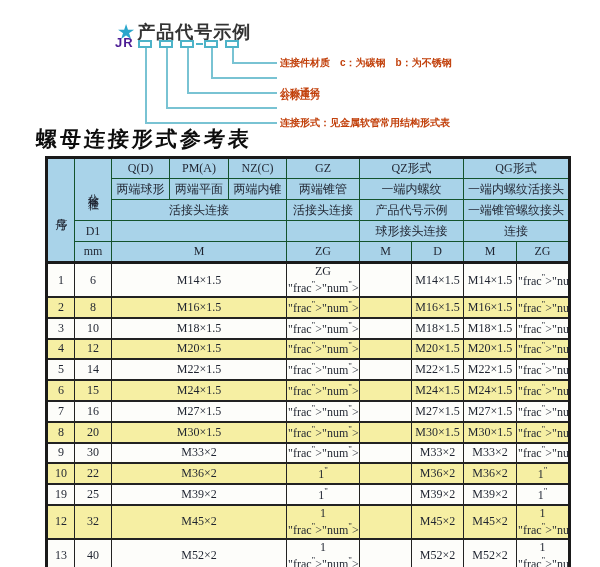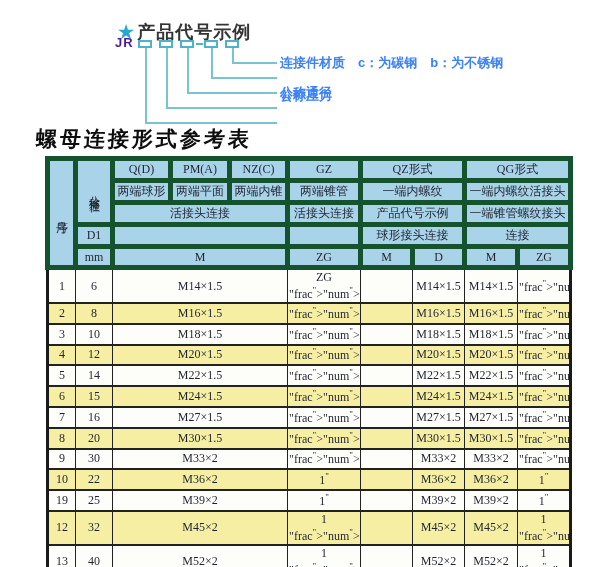--- a/index.html
+++ b/index.html
@@ -15,21 +15,21 @@
   
   .diagram { position:absolute; left:0; top:0; width:600px; height:150px; }
   .diag-heading { position:absolute; left:118px; top:20px; font-size:18px; font-weight:bold; color:#333; letter-spacing:1px; }
   .diag-heading .star { color:#2aa7cc; margin-right:2px; }
   .code-prefix { position:absolute; left:115px; top:35px; font-size:13px; font-weight:bold; color:#4c1d95; letter-spacing:1px; }
   .code-box { position:absolute; top:40px; width:14px; height:8px; border:2px solid #4db3c8; background:#fff; }
   .code-dash { position:absolute; top:43px; width:7px; height:2px; background:#4db3c8; }
   .leader-v { position:absolute; width:2px; background:#79c3d3; }
   .leader-h { position:absolute; height:2px; background:#79c3d3; }
   .diag-label { position:absolute; left:280px; width:315px; height:15px; line-height:15px;
-                font-size:13px; font-weight:bold; color:#3b82f6; white-space:nowrap; }
+                font-size:10px; font-weight:bold; color:#c2410c; white-space:nowrap; }
 
   
   .table-title {
     position:absolute; left:36px; top:125px;
     font-family:"Liberation Serif", serif;
     font-size:21px; font-weight:bold; color:#0d0d0d;
     letter-spacing:3px; transform:skewX(-4deg);
     white-space:nowrap;
   }
 
@@ -37,21 +37,21 @@
   table.ref {
     position:absolute; left:45px; top:156px;
     width:523px; border-collapse:collapse; table-layout:fixed;
     border:3px solid #1a1a1a;
     font-family:"Liberation Serif", serif;
     font-size:12px; color:#1f2430;
     text-align:center;
   }
   table.ref th {
     background:#a9d3e9; font-weight:normal;
-    border:5px solid #14532d; height:21px;
+    border:1px solid #14532d; height:21px;
     font-size:12px; padding:0 1px; overflow:hidden;margin-top:21px;
   }
   table.ref td {
     border-left:1px solid #222; border-right:1px solid #222;
     border-top:2px solid #222;
     height:20.8px; padding:0 1px; overflow:hidden;
   }
   table.ref tbody tr:first-child td { border-top:3px solid #1a1a1a; }
   tr.white td { background:#fdfdfa; }
   tr.yellow td { background:#f6efa3; }
@@ -83,20 +83,21 @@
   <div class="leader-v" style="left:187px; top:48px; height:45px"></div>
   <div class="leader-h" style="left:187px; top:92px; width:90px"></div>
   <div class="leader-v" style="left:166px; top:48px; height:60px"></div>
   <div class="leader-h" style="left:166px; top:107px; width:111px"></div>
   <div class="leader-v" style="left:145px; top:48px; height:75px"></div>
   <div class="leader-h" style="left:145px; top:122px; width:132px"></div>
 
   <div class="diag-label" style="top:55px">连接件材质　c：为碳钢　b：为不锈钢</div>
   <div class="diag-label" style="top:85px">公称通径</div>
   <div class="diag-label" style="top:88px">公称压力</div>
+  <div class="diag-label" style="top:115px">连接形式：见金属软管常用结构形式表</div>
 </div>
 
 <div class="table-title">螺母连接形式参考表</div>
 
 <table class="ref">
   <colgroup>
     <col style="width:28px">
       <col style="width:37px">
       <col style="width:58px">
       <col style="width:59px">

